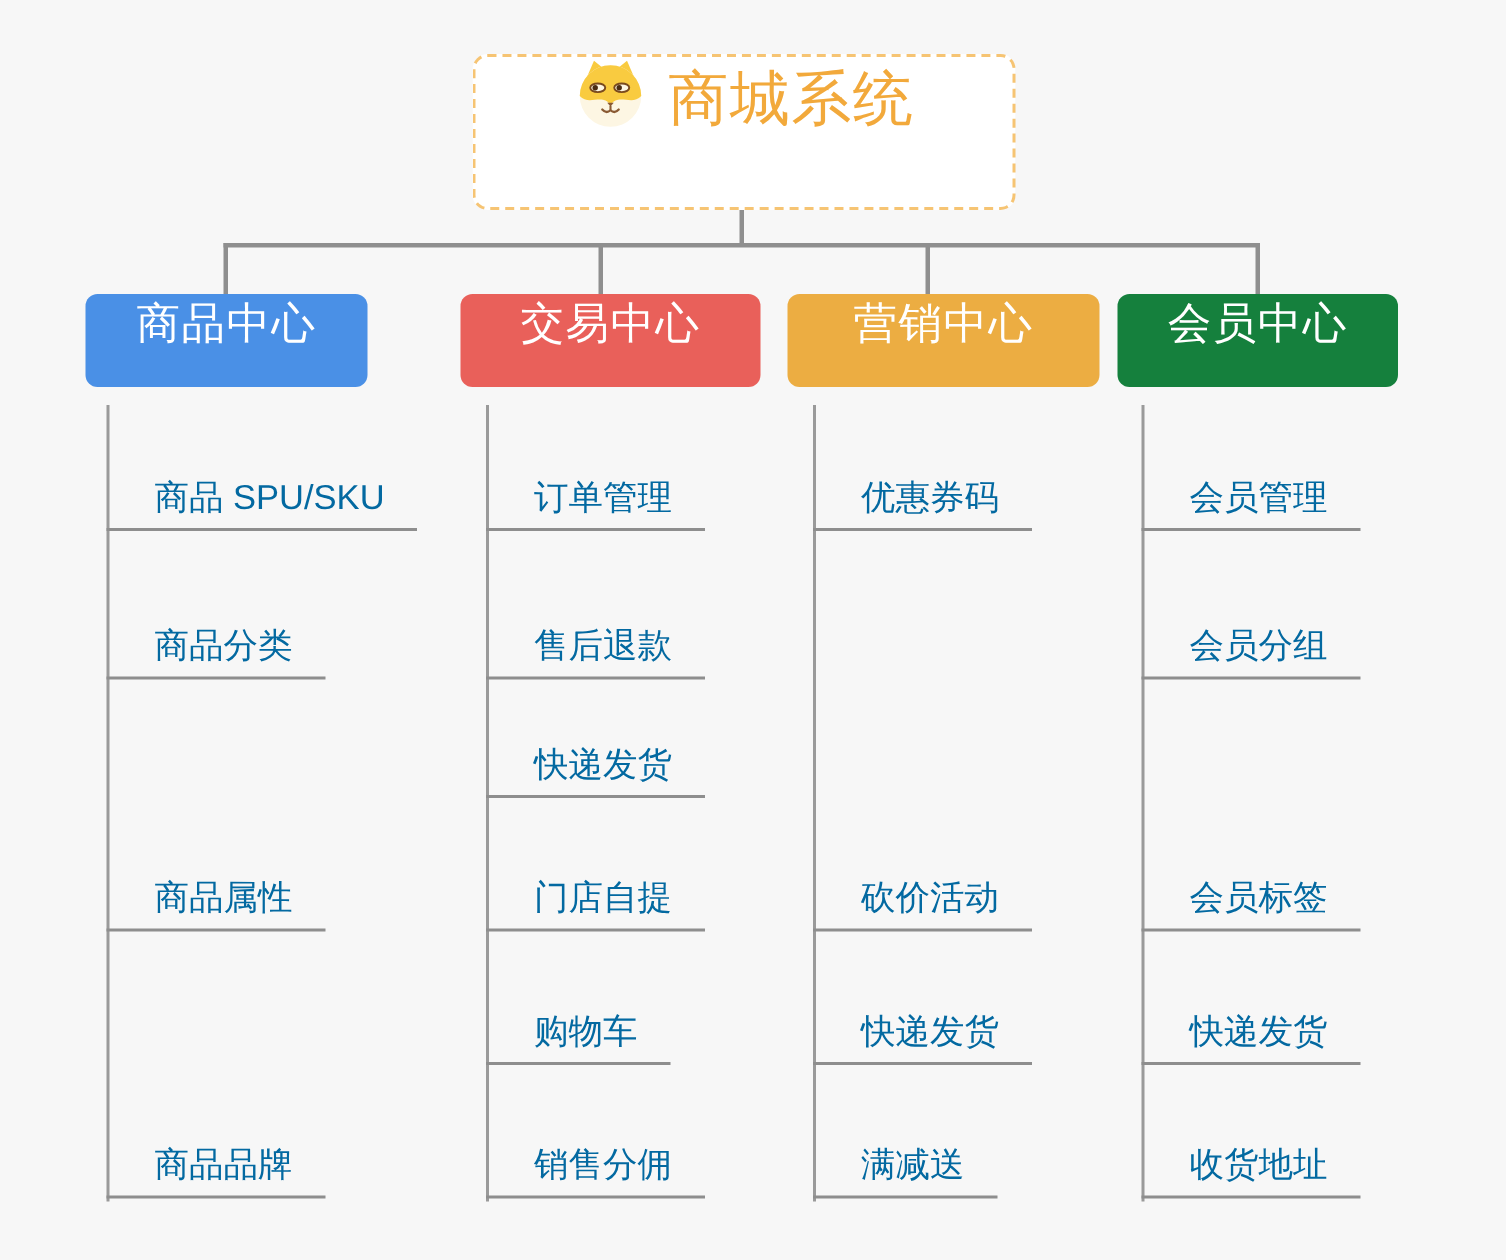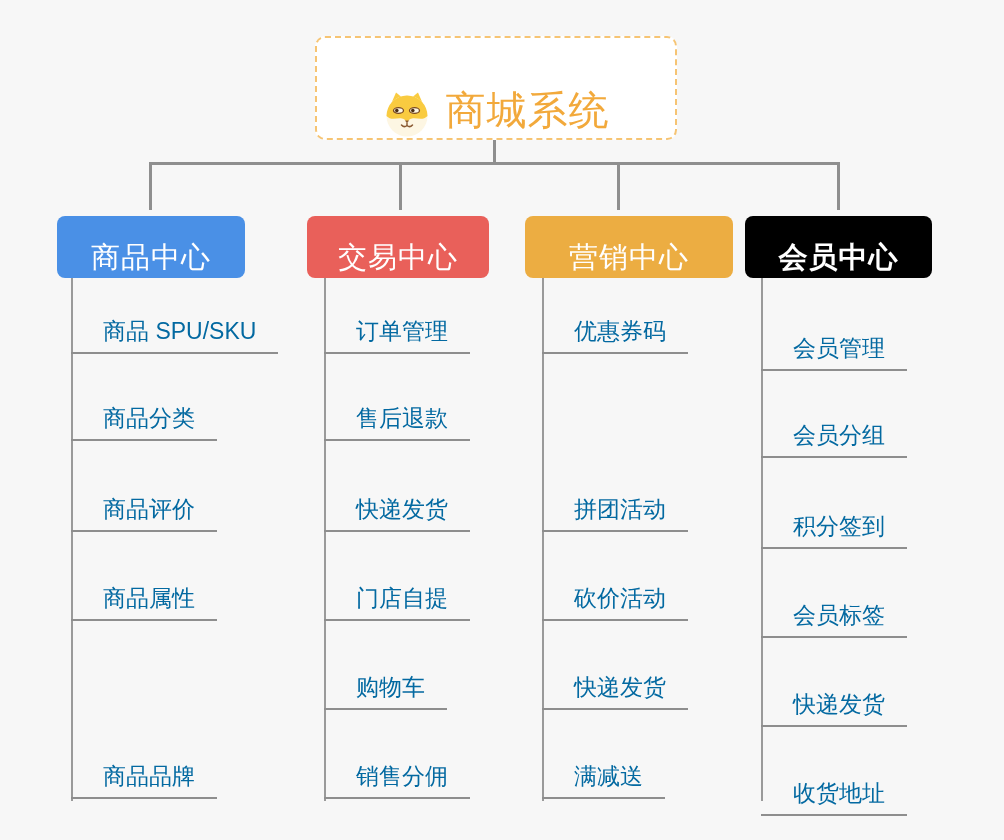--- a/index.html
+++ b/index.html
@@ -14,65 +14,65 @@
     overflow:hidden;
   }
 
   
   .root-node{
     position:absolute;left:315px;top:36px;width:362px;height:104px;
     background:#ffffff;
     border:2px dashed #f6c473;
     border-radius:10px;
     box-sizing:border-box;
-    display:flex;align-items:flex-end;justify-content:center;gap:15px;
+    display:flex;align-items:flex-start;justify-content:center;gap:15px;
   }
   .root-title{
     font-size:40px;
     letter-spacing:1px;
     color:#f2a93b;
     white-space:nowrap;
   }
 
   
   .line{position:absolute;background:#8f8f8f;}
   .root-stem{left:493px;top:140px;width:3px;height:24px;}
   .bus{left:149px;top:162px;width:691px;height:3px;}
   .drop{top:162px;width:3px;height:48px;}
   .drop-0{left:149px;} .drop-1{left:399px;} .drop-2{left:617px;} .drop-3{left:837px;}
 
   .trunk{position:absolute;top:270px;width:2px;height:531px;background:#9a9a9a;}
   .trunk-0{left:71px;} .trunk-1{left:324px;} .trunk-2{left:542px;} .trunk-3{left:761px;}
 
   
   .branch{
-    position:absolute;top:216px;height:62px;
+    position:absolute;top:196px;height:62px;
     border-radius:8px;
     color:#ffffff;font-size:29px;letter-spacing:1px;
-    display:flex;align-items:flex-end;justify-content:center;
+    display:flex;align-items:flex-start;justify-content:center;
     box-sizing:border-box;
     white-space:nowrap;
   }
   .b0{left:57px;width:188px;}
-  .b1{left:307px;width:182px;}
+  .b1{left:307px;width:200px;}
   .b2{left:525px;width:208px;}
   .b3{left:745px;width:187px;}
 
   
   .leaf{
     position:absolute;height:38px;
     box-sizing:border-box;
     border-bottom:2px solid #8e8e8e;
     padding:0 22px 5px 32px;
     display:flex;align-items:flex-end;
     font-size:23px;color:#0369a1;
     white-space:nowrap;
   }
-  .c0{left:71px;} .c1{left:324px;} .c2{left:542px;} .c3{left:761px;margin-top:17px;}
-  .r0{top:316px;} .r1{top:403px;} .r2{top:494px;} .r3{top:583px;} .r4{top:672px;} .r5{top:761px;}
+  .c0{left:71px;} .c1{left:324px;} .c2{left:542px;} .c3{left:761px;}
+  .r0{top:316px;} .r1{top:415px;} .r2{top:494px;} .r3{top:583px;} .r4{top:672px;} .r5{top:761px;}
 </style>
 </head>
 <body>
 
 <div class="canvas">
 
   <div class="line root-stem"></div>
   <div class="line bus"></div>
   <div class="line drop drop-0"></div>
   <div class="line drop drop-1"></div>
@@ -104,43 +104,40 @@
 
   <div class="branch b0" style="background-color: rgb(74, 144, 230);">
     <span>商品中心</span>
   </div>
   <div class="branch b1" style="background-color: rgb(233, 96, 90);">
     <span>交易中心</span>
   </div>
   <div class="branch b2" style="background-color: rgb(236, 173, 66);">
     <span>营销中心</span>
   </div>
-  <div class="branch b3" style="background-color: #000000; font-weight: bold;">
+  <div class="branch b3" style="background-color: #15803d;">
     <span>会员中心</span>
   </div>
 
   <div class="leaf c0 r0">商品 SPU/SKU</div>
   <div class="leaf c0 r1">商品分类</div>
-  <div class="leaf c0 r2">商品评价</div>
   <div class="leaf c0 r3">商品属性</div>
   <div class="leaf c0 r5">商品品牌</div>
 
   <div class="leaf c1 r0">订单管理</div>
   <div class="leaf c1 r1">售后退款</div>
   <div class="leaf c1 r2">快递发货</div>
   <div class="leaf c1 r3">门店自提</div>
   <div class="leaf c1 r4">购物车</div>
   <div class="leaf c1 r5">销售分佣</div>
 
   <div class="leaf c2 r0">优惠券码</div>
-  <div class="leaf c2 r2">拼团活动</div>
   <div class="leaf c2 r3">砍价活动</div>
   <div class="leaf c2 r4">快递发货</div>
   <div class="leaf c2 r5">满减送</div>
 
   <div class="leaf c3 r0">会员管理</div>
   <div class="leaf c3 r1">会员分组</div>
-  <div class="leaf c3 r2">积分签到</div>
   <div class="leaf c3 r3">会员标签</div>
   <div class="leaf c3 r4">快递发货</div>
   <div class="leaf c3 r5">收货地址</div>
 
 </div>
 
 </body></html>

